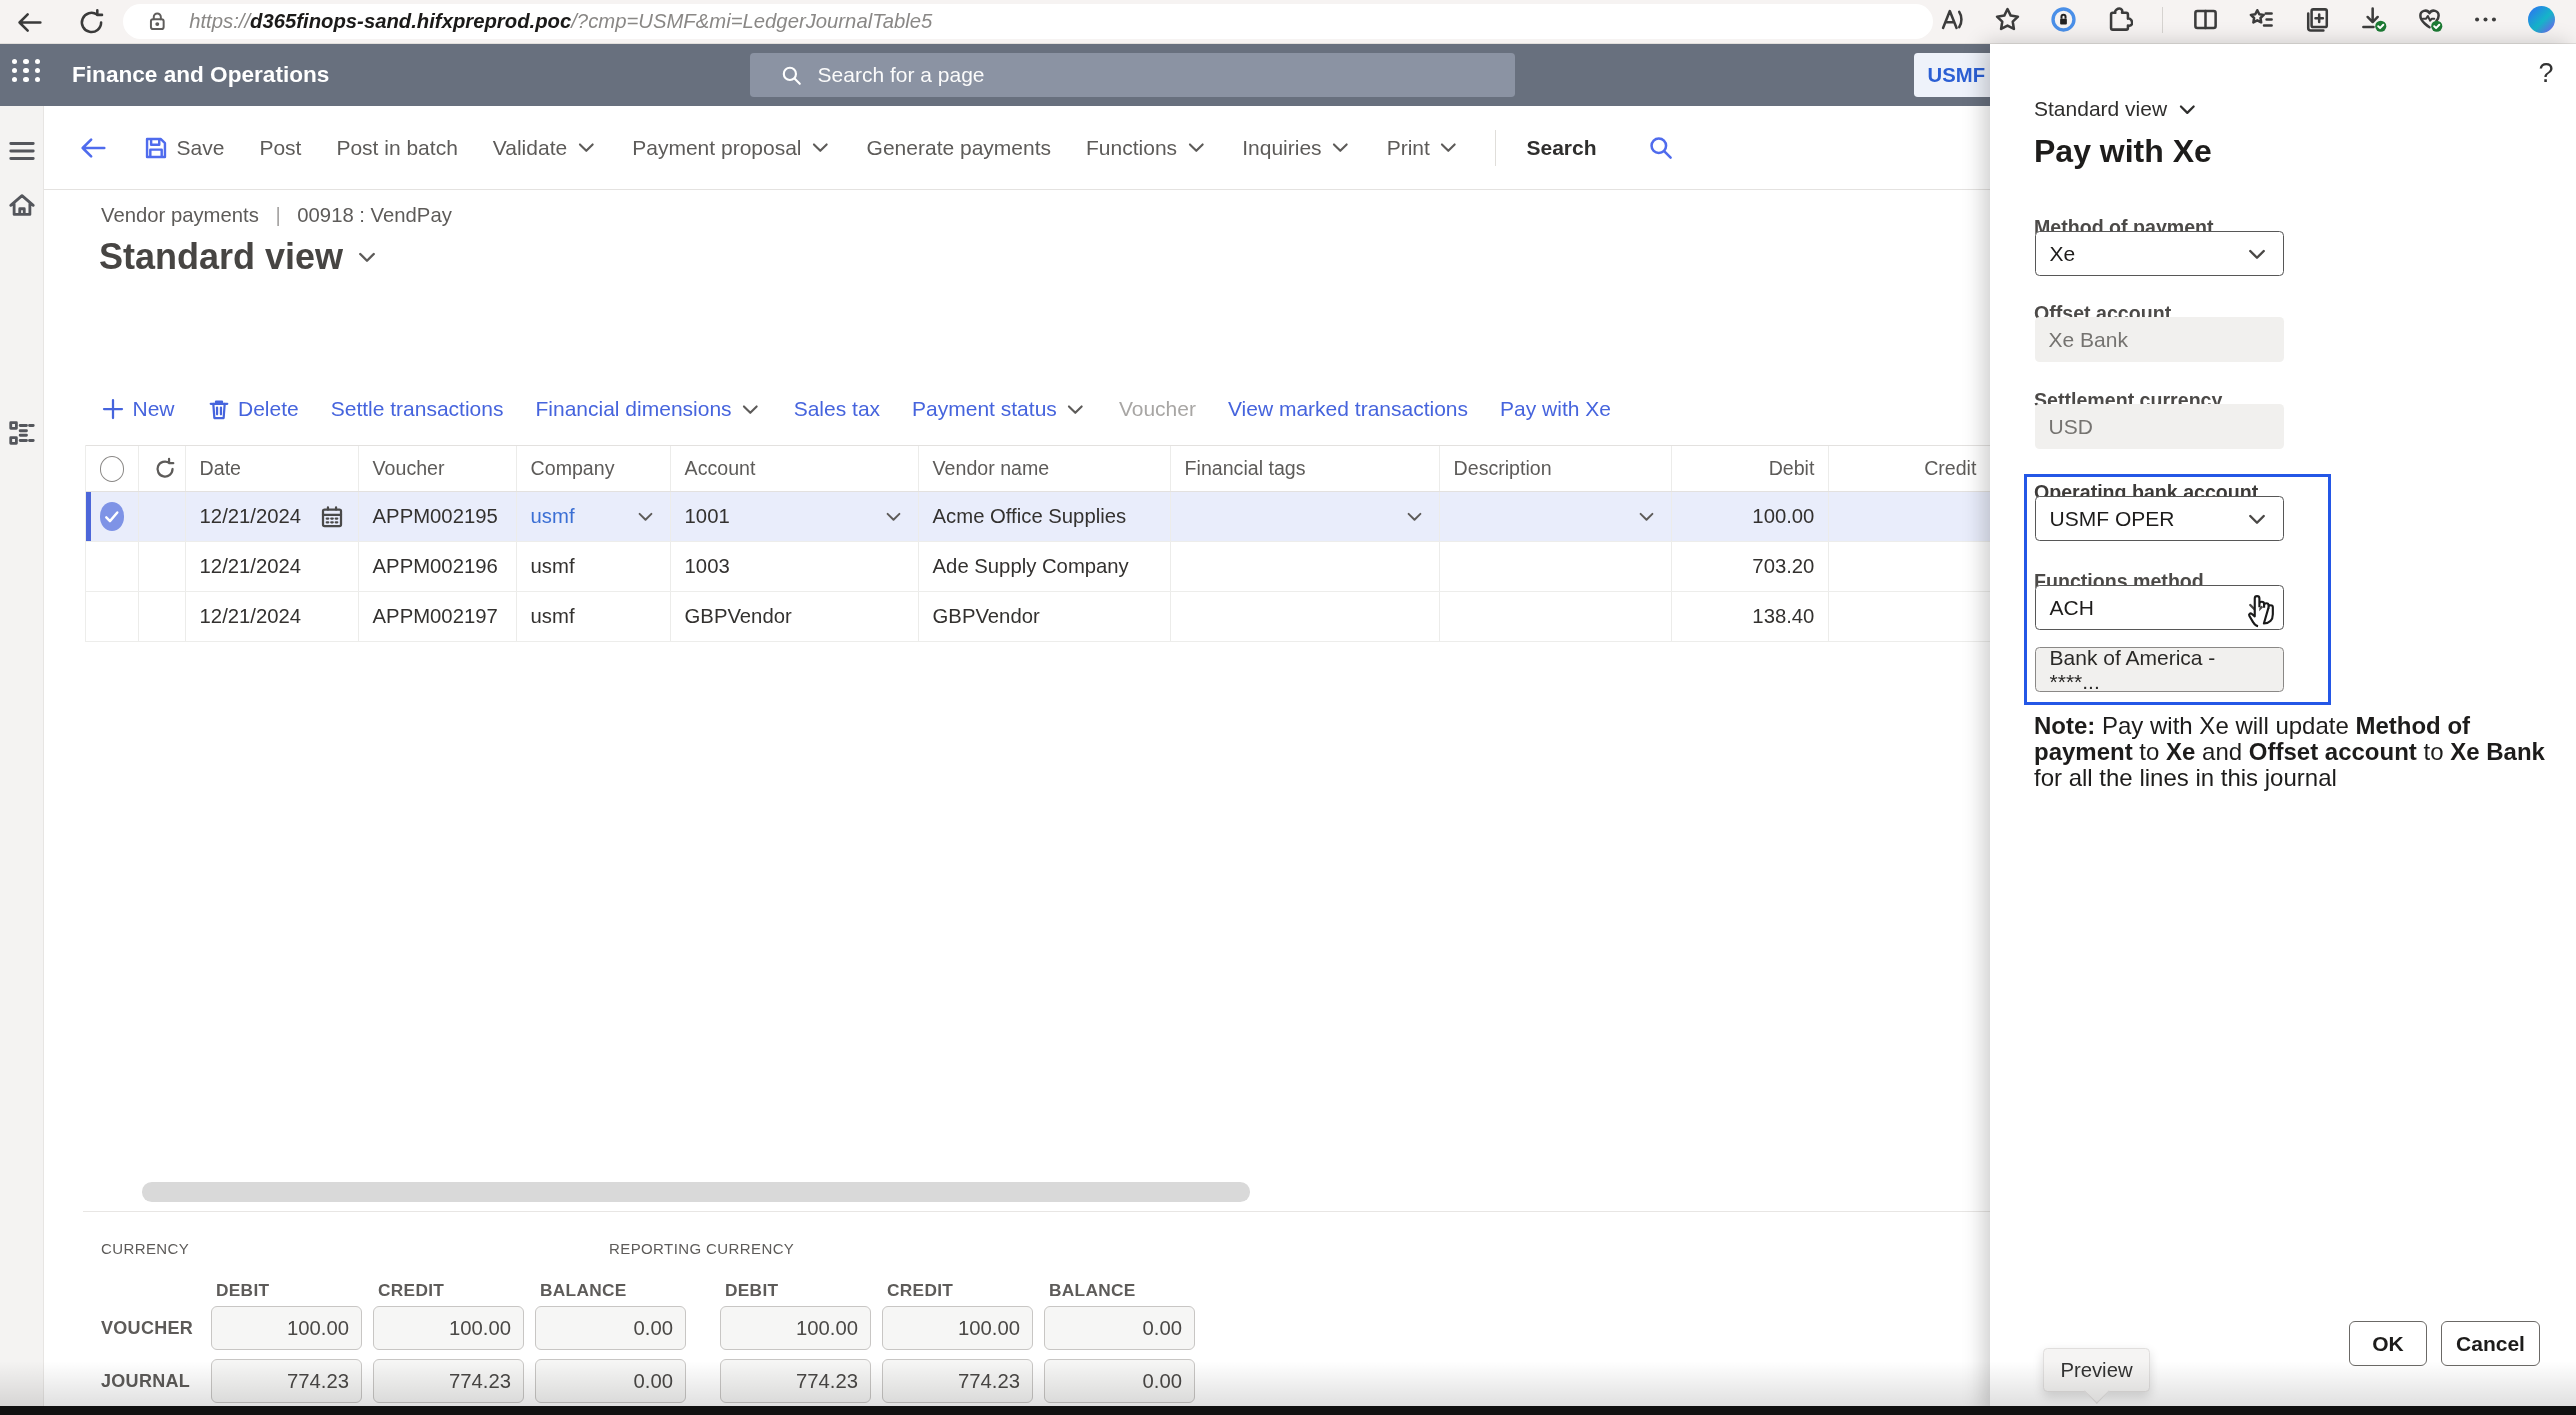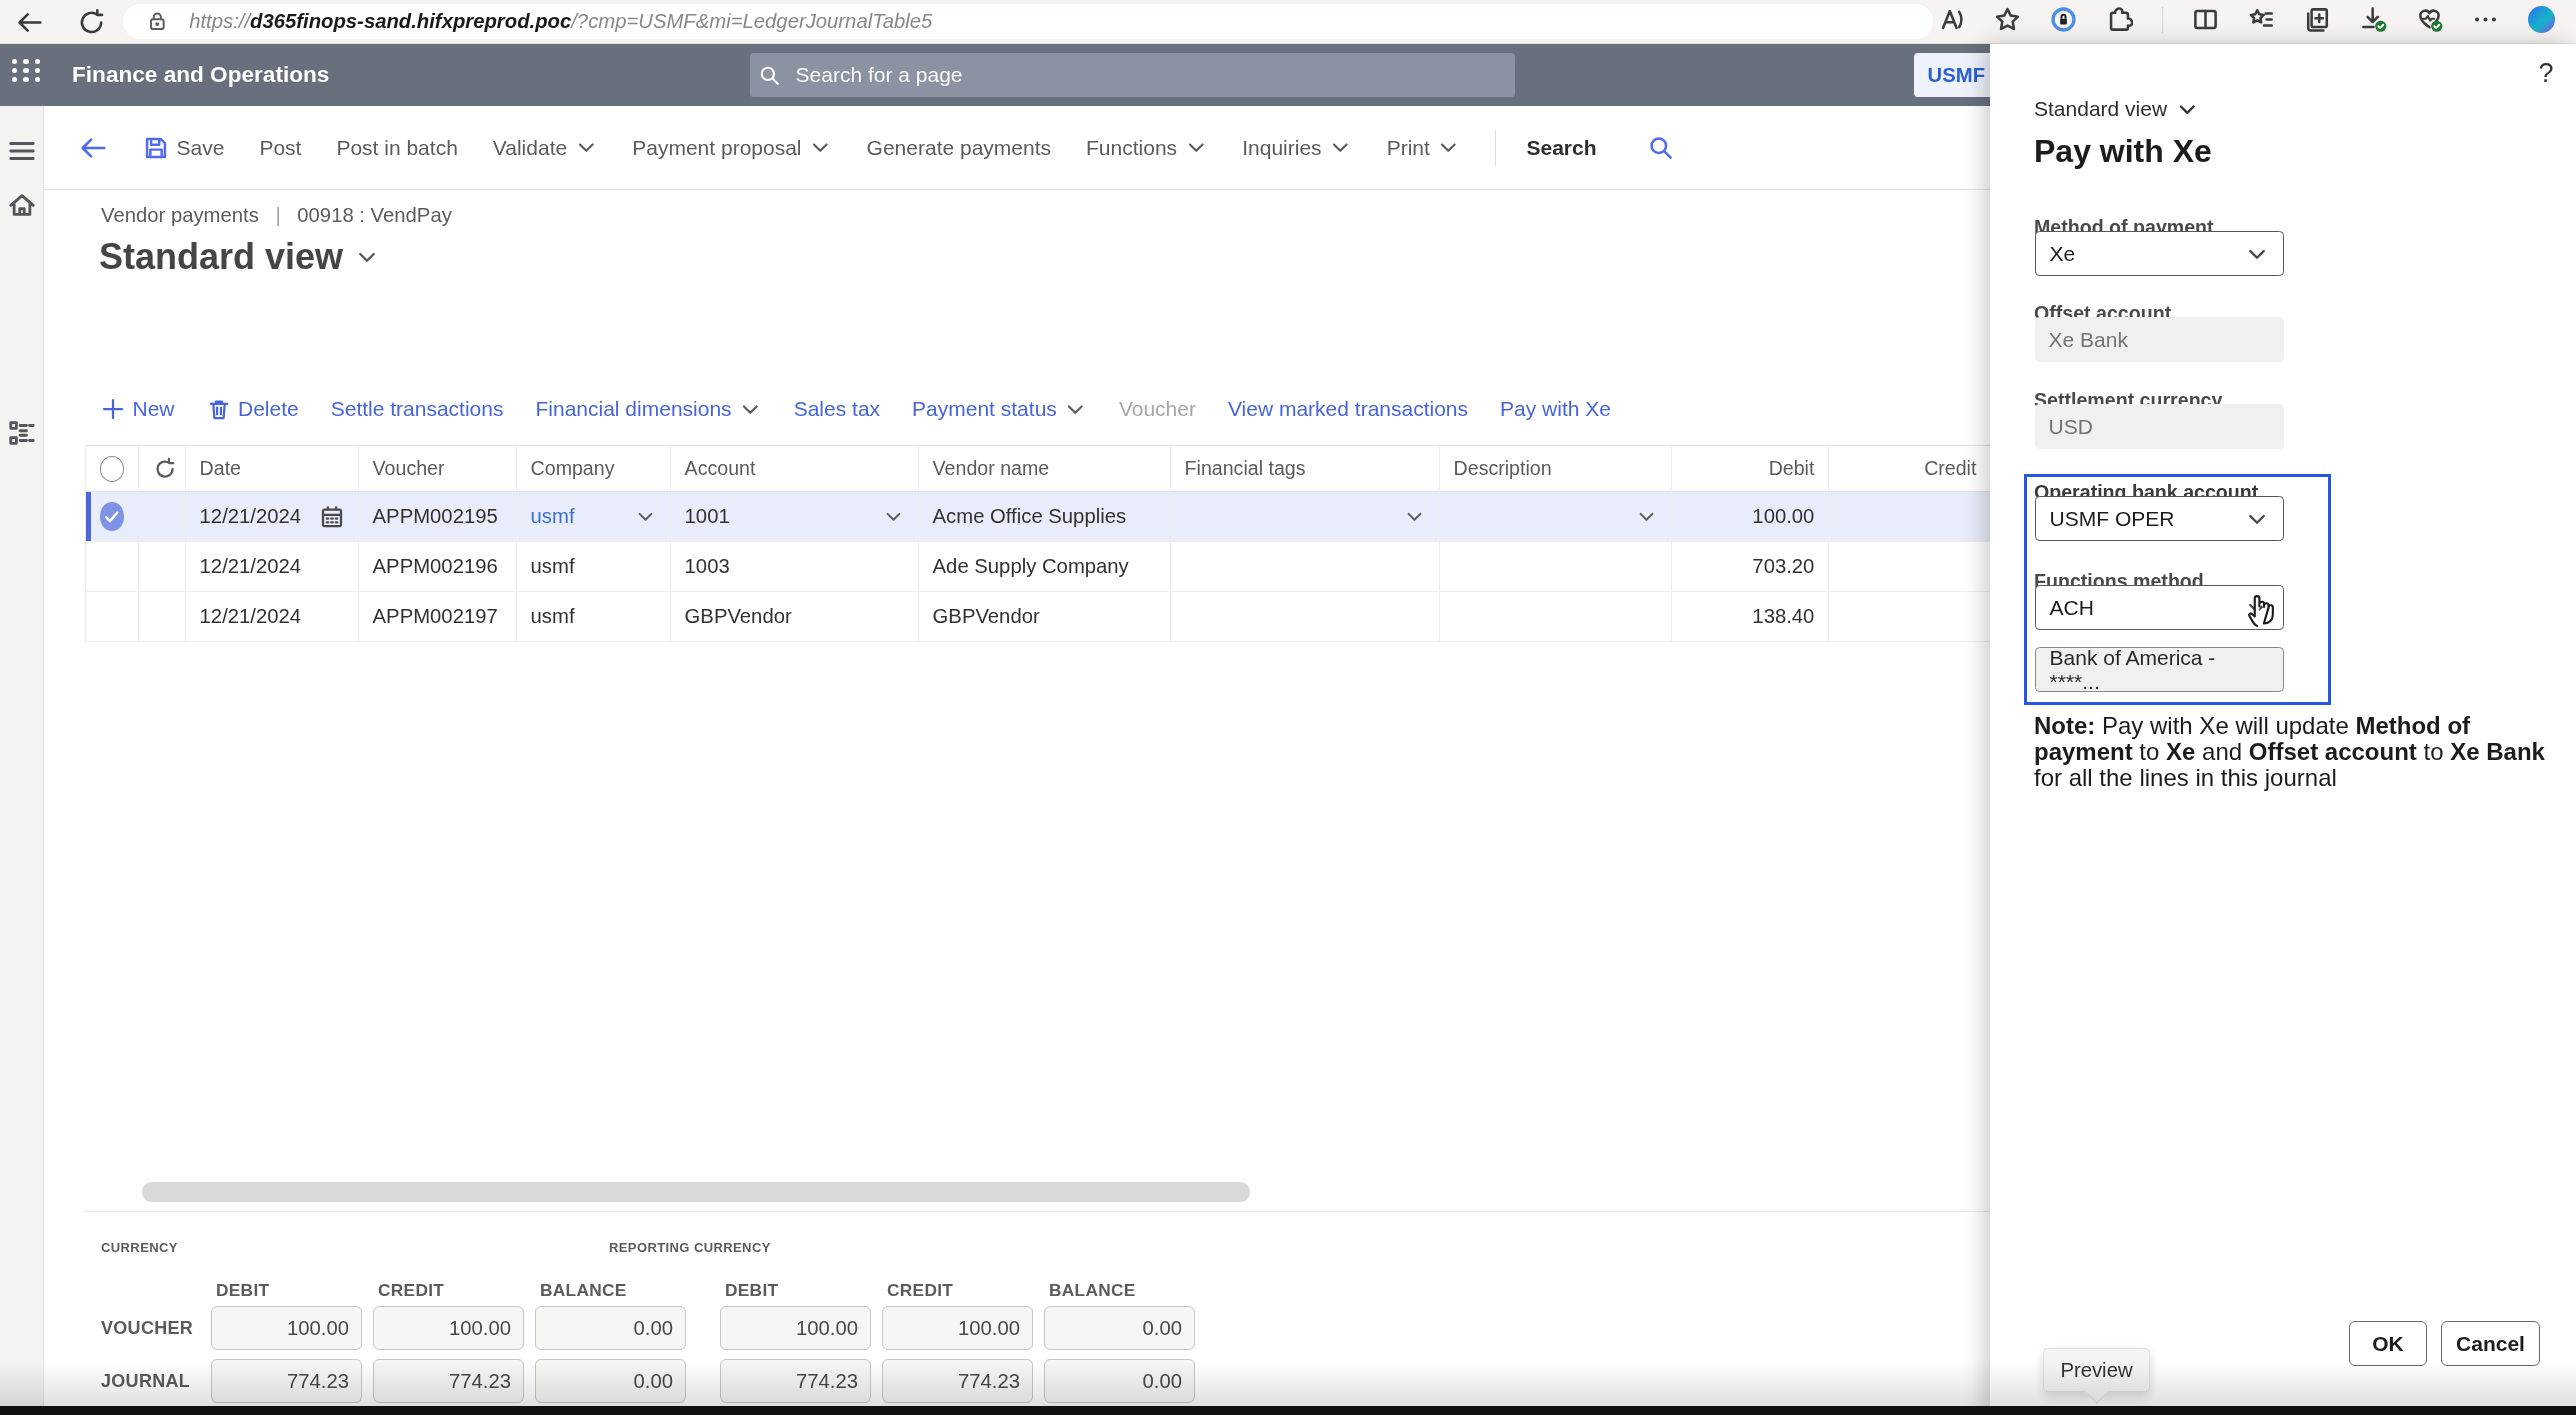--- a/index.html
+++ b/index.html
@@ -21,21 +21,21 @@
   .chrome-sep { width:1.5px; height:26px; background:#d6d3d0; }
   #copilot-orb { width:27px; height:27px; border-radius:50%;
     background:linear-gradient(135deg,#2f6df6 0%,#15b5c8 55%,#7e57f4 100%); }
 
   
   #topbar { left:0; top:44px; width:2576px; height:62px; background:#68707e; }
   #waffle { position:absolute; left:12px; top:15px; display:grid; grid-template-columns:repeat(3,7.5px); grid-gap:3.8px; }
   #waffle i { width:5.3px; height:5.3px; border-radius:50%; background:#fff; }
   #app-title { position:absolute; left:72px; top:18px; color:#fff; font-size:22.6px; font-weight:700; }
   #topbar-search { position:absolute; left:750px; top:9px; width:765px; height:44px; background:#8b93a3;
-    border-radius:3.8px; display:flex; align-items:center; padding-left:8px; color:#fff; }
+    border-radius:3.8px; display:flex; align-items:center; padding-left:30px; color:#fff; }
   #topbar-search .ph { font-size:21px; margin-left:15px; color:#fbfbfb; }
   #company-badge { position:absolute; left:1914px; top:9px; width:136px; height:44px; background:#eef2fa;
     border-radius:3.8px; display:flex; align-items:center; padding-left:13.6px;
     color:#2b5fd4; font-size:20.3px; font-weight:700; white-space:nowrap; overflow:hidden; }
 
   
   #sidebar { left:0; top:106px; width:44px; height:1310px; background:#f4f3f2; border-right:0.8px solid #e7e5e3; }
   #sidebar .sb { position:absolute; left:6.8px; width:30px; height:30px; color:#54565c; }
 
   
@@ -78,21 +78,21 @@
      display:flex; align-items:center; justify-content:center; }
   .link { color:#3b6fd4; }
   .cell-chev { color:#5d5b59; margin-left:10.6px; flex:0 0 auto; }
   .cal-ic { color:#4a4a4a; margin-left:12px; }
 
   
   #hscroll-thumb { left:98px; top:1076px; width:1108px; height:19.6px; border-radius:9.8px; background:#d9d9d9; }
   #grid-bottom-line { left:39px; top:1105px; width:1908px; height:0; border-top:1.5px solid #e8e6e4; }
 
   
-  .caps { font-size:13px; font-weight:700; letter-spacing:0.4px; color:#5d5b59; }
+  .caps { font-size:15px; font-weight:400; letter-spacing:0.4px; color:#5d5b59; }
   .tot-head { position:absolute; font-size:17.3px; font-weight:700; letter-spacing:0.3px; color:#5d5b59; }
   .tot-label { position:absolute; font-size:18px; font-weight:700; letter-spacing:0.3px; color:#5d5b59; }
   .tot-field { position:absolute; width:151px; height:44px; background:#f6f6f5; border:1.5px solid #c8c6c4; border-radius:6px;
     display:flex; align-items:center; justify-content:flex-end; padding-right:12px; font-size:20.3px; color:#4a4846; }
 
   #bottom-fade { left:0; top:1361px; width:2576px; height:45px;
     background:linear-gradient(180deg,rgba(0,0,0,0) 0%,rgba(0,0,0,.12) 100%); pointer-events:none; z-index:40; }
   #bottom-strip { left:0; top:1406px; width:2576px; height:9px; background:#101010; z-index:50; }
 
   

